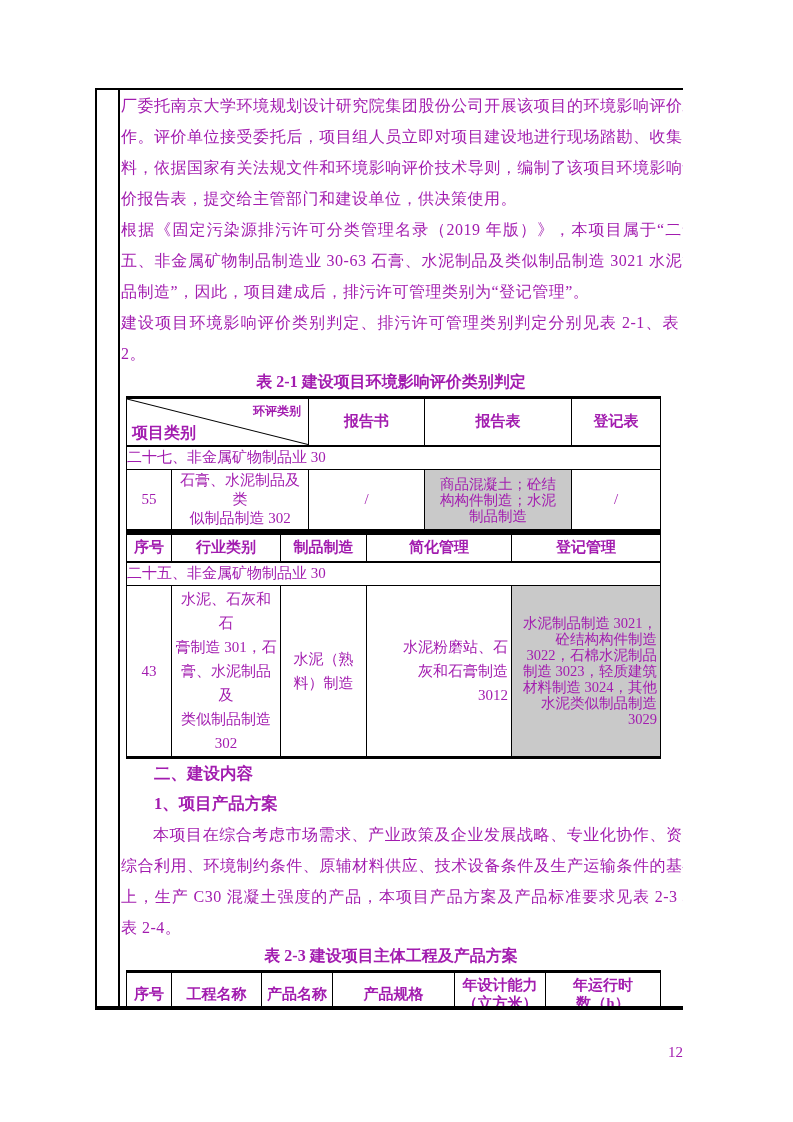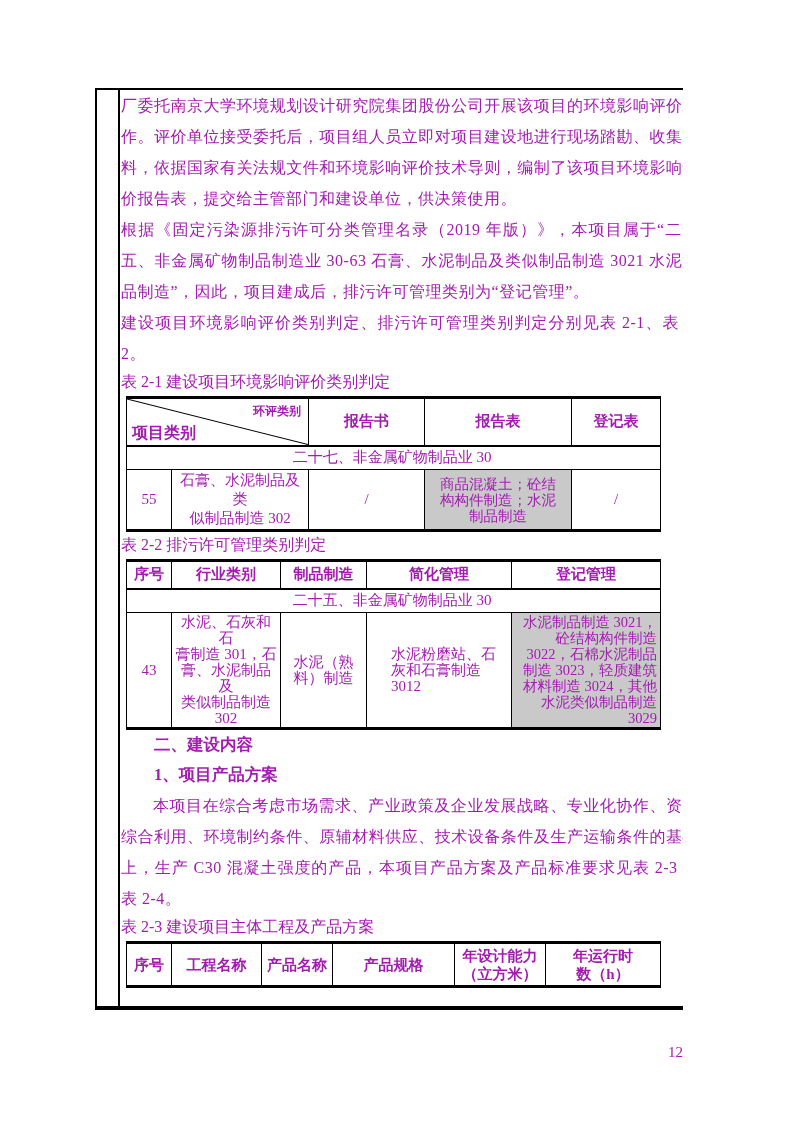--- a/index.html
+++ b/index.html
@@ -33,22 +33,22 @@
   }
   .para{
     margin:0;
     font-size:16px;
     line-height:31px;
     text-align:justify;
     letter-spacing:0.5px;
   }
   .indent{text-indent:2em;}
   .caption{
-    font-weight:normal;
-    text-align:left;
+    font-weight:bold;
+    text-align:center;
     font-size:16px;
     line-height:22px;
     margin:2px 0 3px 0;
     width:540px;
   }
   .cap21{margin-top:2px;}
   .heading{
     font-weight:bold;
     font-size:16.5px;
     line-height:30px;
@@ -68,21 +68,21 @@
     font-size:15px;
     text-align:center;
     vertical-align:middle;
     padding:1px 3px;
     line-height:19px;
     box-sizing:border-box;
     overflow:hidden;
   }
   .hdr td{border-bottom:2px solid #000;font-weight:bold;}
   .span-row td{
-    text-align:center;
+    text-align:left;
     padding-left:0;
     font-weight:normal;
     border-bottom:1px solid #000;
   }
   .gray{background:#c9c9c9;}
   .pre{white-space:pre-line;}
   
   .diag{position:relative;padding:0;}
   .diag svg{position:absolute;left:0;top:0;width:100%;height:100%;display:block;}
   .diag-top{
@@ -94,23 +94,23 @@
     font-weight:bold;font-size:16px;line-height:20px;
   }
   
   .t21-hdr{height:48px;}
   .t21-span{height:24px;}
   .t21-row{height:50px;}
   .t21-row .gray{line-height:16px;font-size:14.5px;}
   .t22-hdr{height:28px;}
   .t22-span{height:24px;}
   .t22-row{height:110px;}
-  .t22-row td{line-height:16px;}
+  .t22-row td{line-height:24px;}
   .t22-row .gray{line-height:16px;font-size:14.5px;text-align:right;padding-left:5px;}
-  .t22-row .simpl{text-align:left;padding-left:24px;}
+  .t22-row .simpl{text-align:right;padding-left:24px;}
   .t23-hdr{height:44px;}
   .t23-hdr td{line-height:18px;}
   .page-num{
     position:absolute;left:0;top:1044px;width:100%;
     text-align:right;font-size:15px;
   }
 </style>
 </head>
 <body>
 
@@ -154,21 +154,20 @@
 似制品制造 302</td>
           <td>/</td>
           <td class="gray pre">商品混凝土；砼结
 构构件制造；水泥
 制品制造</td>
           <td>/</td>
         </tr>
       </tbody>
         </table>
 
-      <div class="caption">表 2-2  排污许可管理类别判定</div>
       <table>
         <colgroup>
           <col style="width:45px">
             <col style="width:109px">
             <col style="width:86px">
             <col style="width:145px">
             <col style="width:149px">
         </colgroup>
         <tbody>
             <tr class="hdr t22-hdr">

